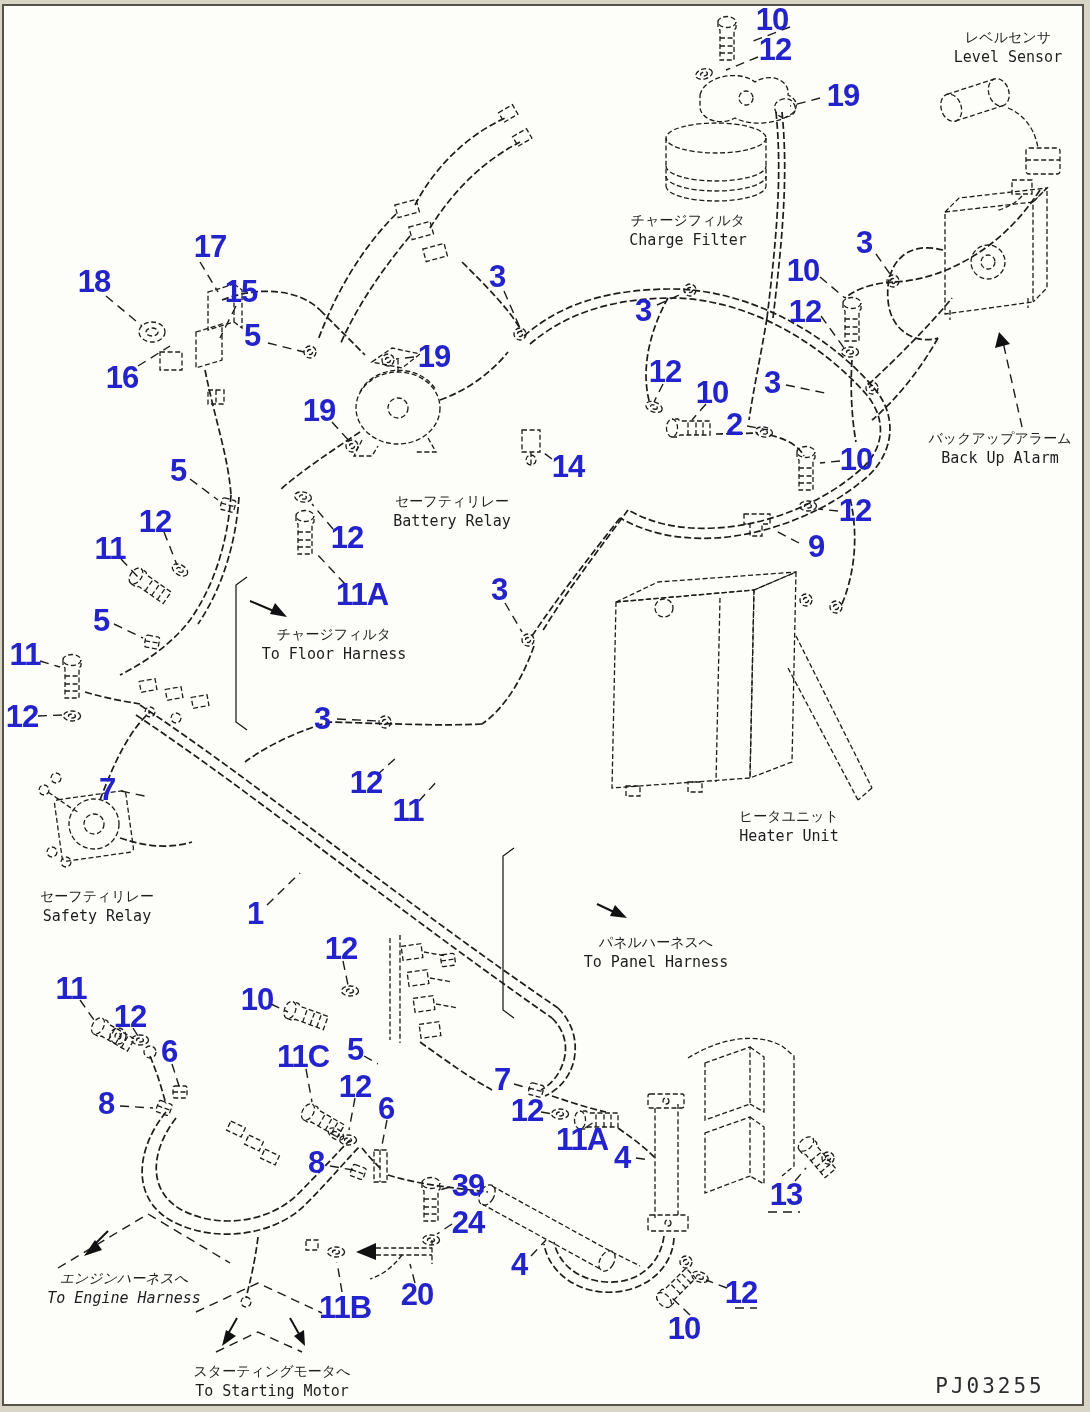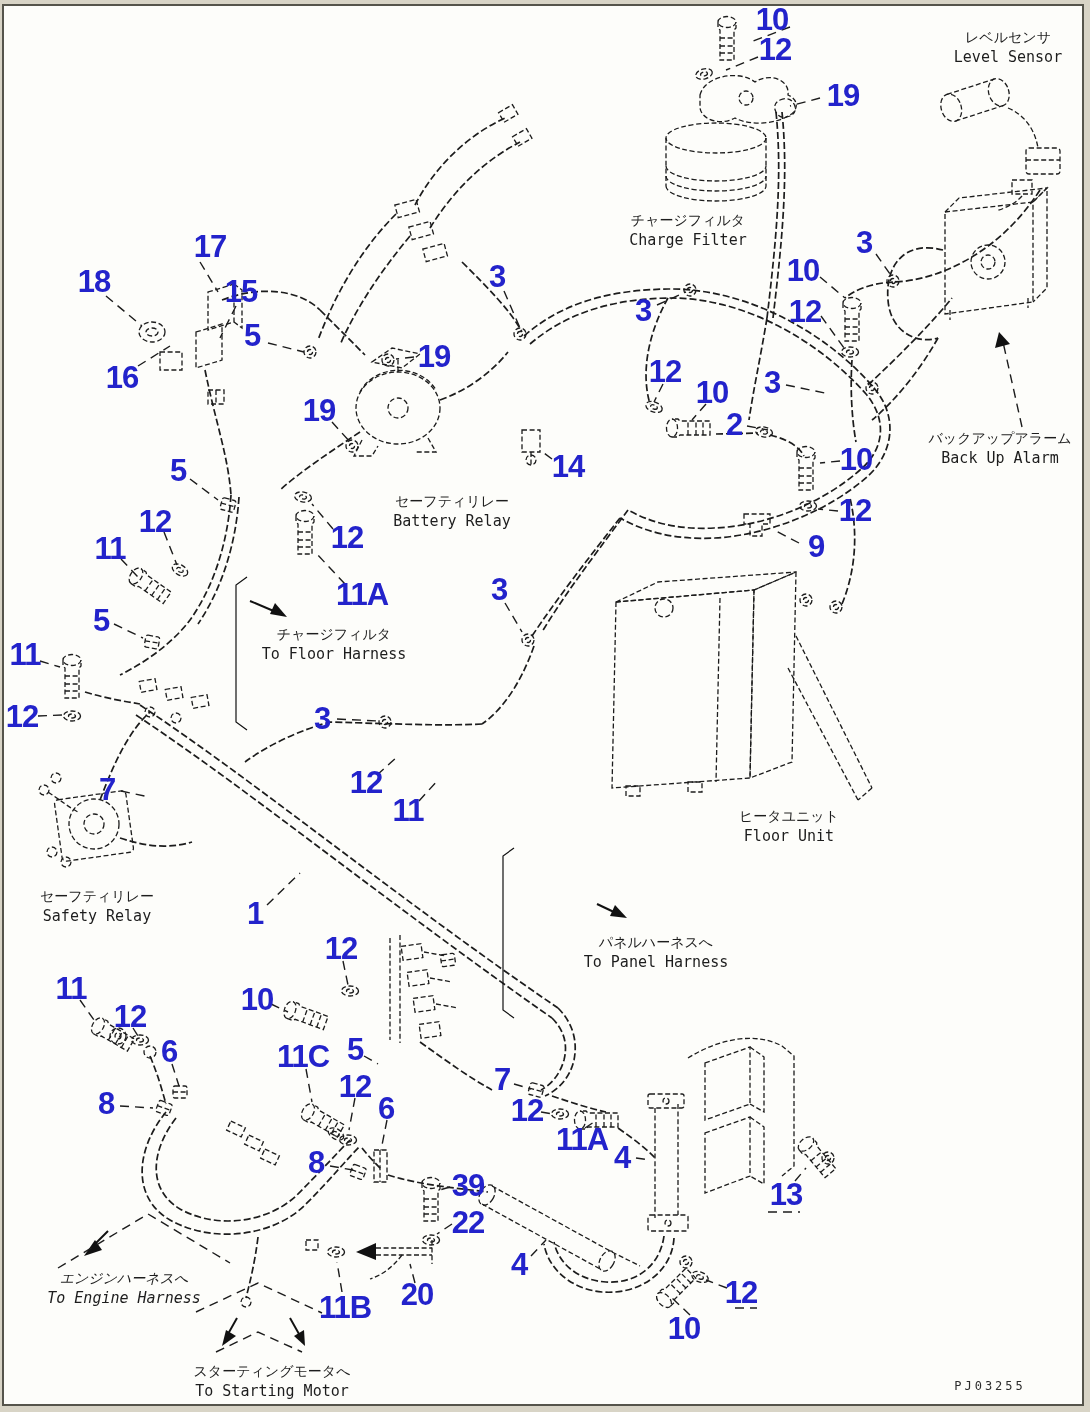--- a/index.html
+++ b/index.html
@@ -27,21 +27,21 @@
   }
   .label{
     position:absolute;transform:translate(-50%,-50%);text-align:center;
     color:#1d1d1d;font-family:"DejaVu Sans Mono","Liberation Mono",monospace;
     font-size:15px;line-height:1.35;white-space:nowrap;
   }
   .label .jp{font-size:14px}
   .drawing-number{
     position:absolute;left:990px;top:1386px;transform:translate(-50%,-50%);
     font-family:"DejaVu Sans Mono","Liberation Mono",monospace;
-    font-size:12px;letter-spacing:3px;color:#2c2c2c;white-space:nowrap;
+    font-size:21px;letter-spacing:3px;color:#2c2c2c;white-space:nowrap;
   }
 </style>
 </head>
 <body>
 
 <div class="paper"></div>
 
 <div class="stage">
 
 <svg class="art" viewBox="0 0 1090 1412">
@@ -499,21 +499,21 @@
       <span class="callout" style="left: 355px; top: 1086px;">12</span>
       <span class="callout" style="left: 386px; top: 1108px;">6</span>
       <span class="callout" style="left: 106px; top: 1103px;">8</span>
       <span class="callout" style="left: 316px; top: 1162px;">8</span>
       <span class="callout" style="left: 502px; top: 1079px;">7</span>
       <span class="callout" style="left: 527px; top: 1110px;">12</span>
       <span class="callout" style="left: 582px; top: 1139px;">11A</span>
       <span class="callout" style="left: 622px; top: 1157px;">4</span>
       <span class="callout" style="left: 786px; top: 1194px;">13</span>
       <span class="callout" style="left: 468px; top: 1185px;">39</span>
-      <span class="callout" style="left: 468px; top: 1222px;">22</span>
+      <span class="callout" style="left: 468px; top: 1222px;">24</span>
       <span class="callout" style="left: 519px; top: 1264px;">4</span>
       <span class="callout" style="left: 417px; top: 1294px; text-align: center;">20</span>
       <span class="callout" style="left: 345px; top: 1307px;">11B</span>
       <span class="callout" style="left: 684px; top: 1328px;">10</span>
       <span class="callout" style="left: 741px; top: 1292px;">12</span>
     </div>
 <div id="label-layer">
       <div class="label" style="left: 1008px; top: 48px;">
         <div class="jp">レベルセンサ</div>
         <div class="en">Level Sensor</div>
@@ -529,21 +529,21 @@
       <div class="label" style="left: 452px; top: 512px;">
         <div class="jp">セーフティリレー</div>
         <div class="en">Battery Relay</div>
       </div>
       <div class="label" style="left: 334px; top: 645px;">
         <div class="jp">チャージフィルタ</div>
         <div class="en">To Floor Harness</div>
       </div>
       <div class="label" style="left: 789px; top: 827px;">
         <div class="jp">ヒータユニット</div>
-        <div class="en">Floor Unit</div>
+        <div class="en">Heater Unit</div>
       </div>
       <div class="label" style="left: 97px; top: 907px;">
         <div class="jp">セーフティリレー</div>
         <div class="en">Safety Relay</div>
       </div>
       <div class="label" style="left: 656px; top: 953px;">
         <div class="jp">パネルハーネスへ</div>
         <div class="en">To Panel Harness</div>
       </div>
       <div class="label" style="left: 124px; top: 1289px; font-style: italic;">

